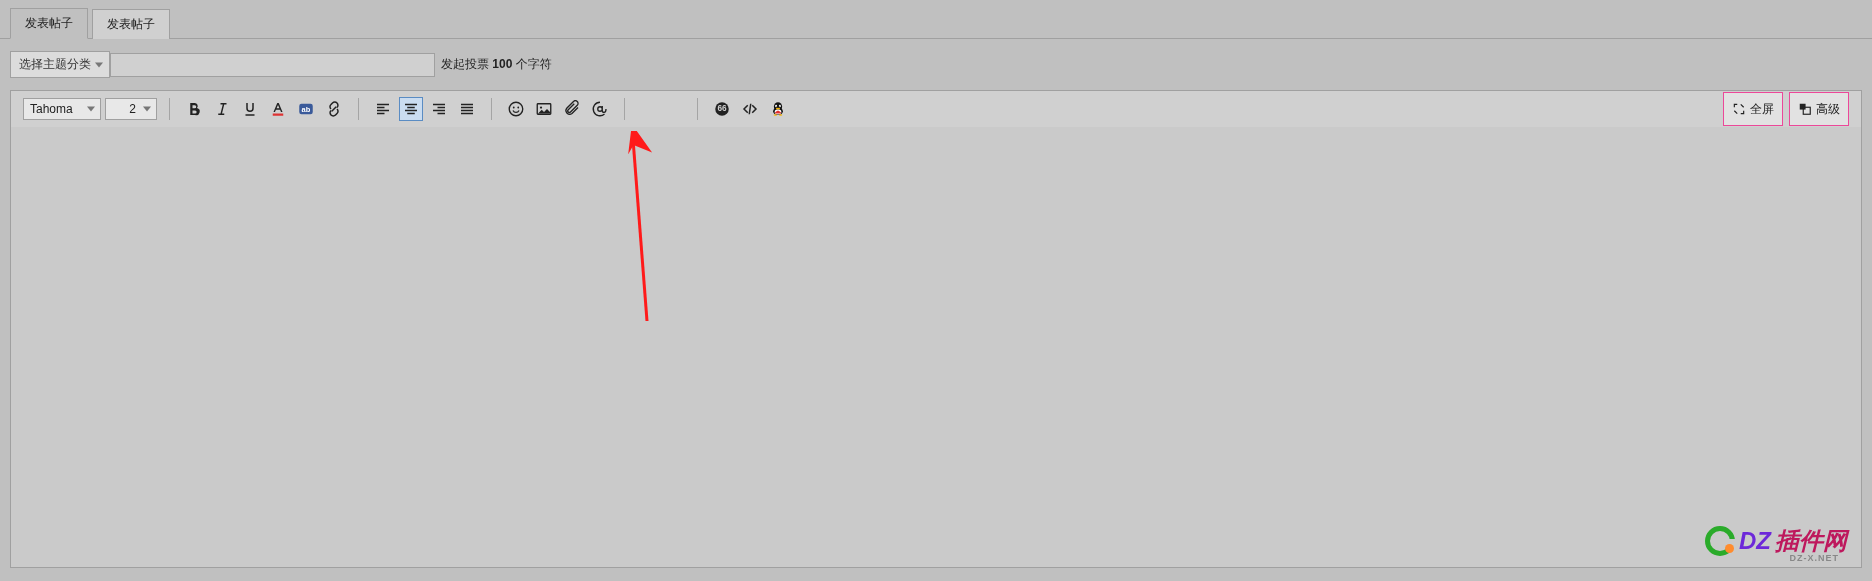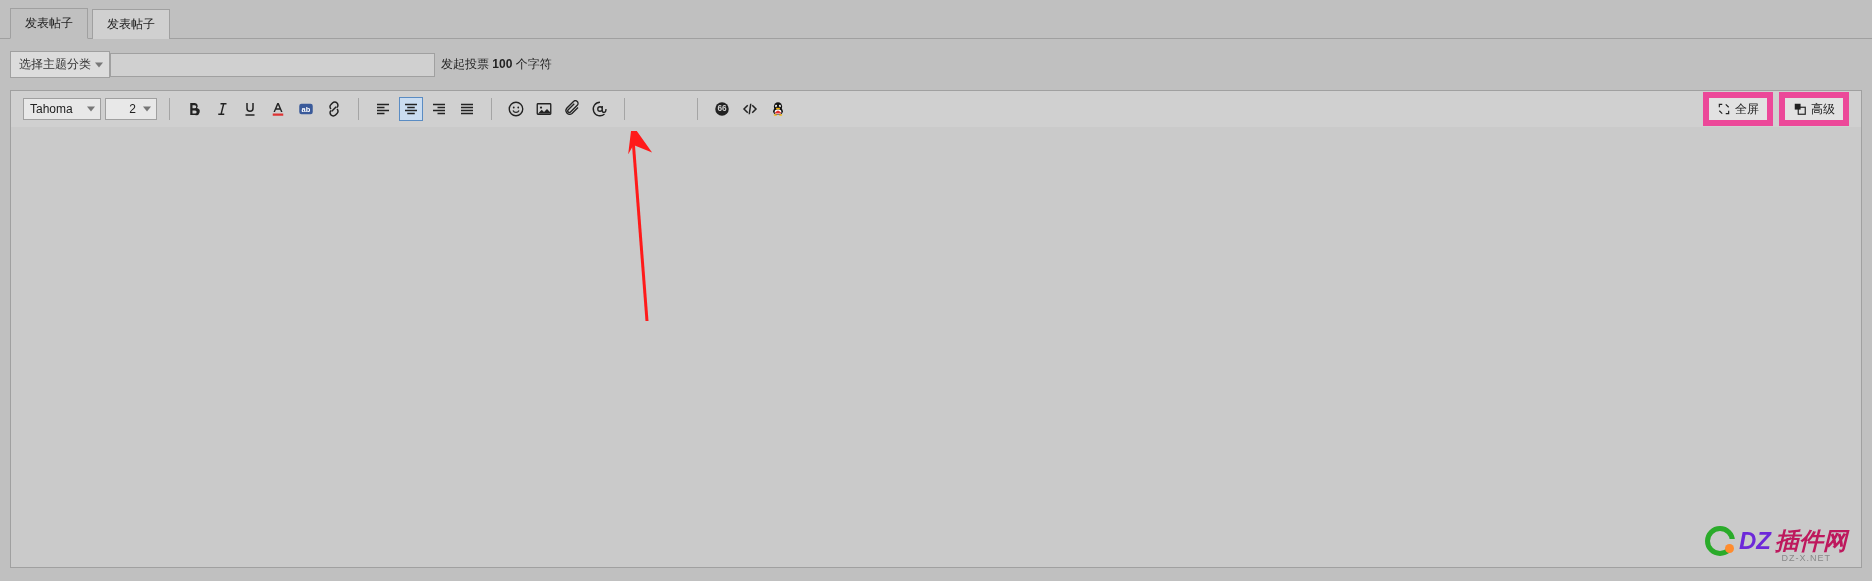--- a/index.html
+++ b/index.html
@@ -133,21 +133,21 @@
     background: #cadcf0;
   }
   .tb-btn svg { width: 18px; height: 18px; }
   .toolbar-right {
     margin-left: auto;
     display: flex;
     gap: 6px;
     padding-right: 6px;
   }
   .mode-btn {
-    border: 6px solid #ec4899;
+    border: 1px solid #ec4899;
     background: #e2e2e2;
     height: 34px;
     display: flex;
     align-items: center;
     gap: 4px;
     padding: 0 8px;
     cursor: pointer;
     color: #222;
   }
   .mode-btn svg { width: 14px; height: 14px; }
@@ -191,25 +191,25 @@
     position: absolute;
     right: -4px; bottom: -2px;
     width: 9px; height: 9px;
     background: #ff8c2e;
     border-radius: 50%;
   }
   .watermark .txt1 { color: #6d28d9; }
   .watermark .txt2 { color: #be185d; }
   .watermark .sub {
     position: absolute;
-    right: 16px;
+    right: 8px;
     bottom: -6px;
     font-size: 9px;
     font-style: normal;
-    font-weight: normal;
+    font-weight: bold;
     color: #888;
     letter-spacing: 1px;
   }
 </style>
 </head>
 <body>
 
 <div class="tabs-row">
   <div class="tab active"><span>发表帖子</span></div>
   <div class="tab"><span>发表帖子</span></div>

